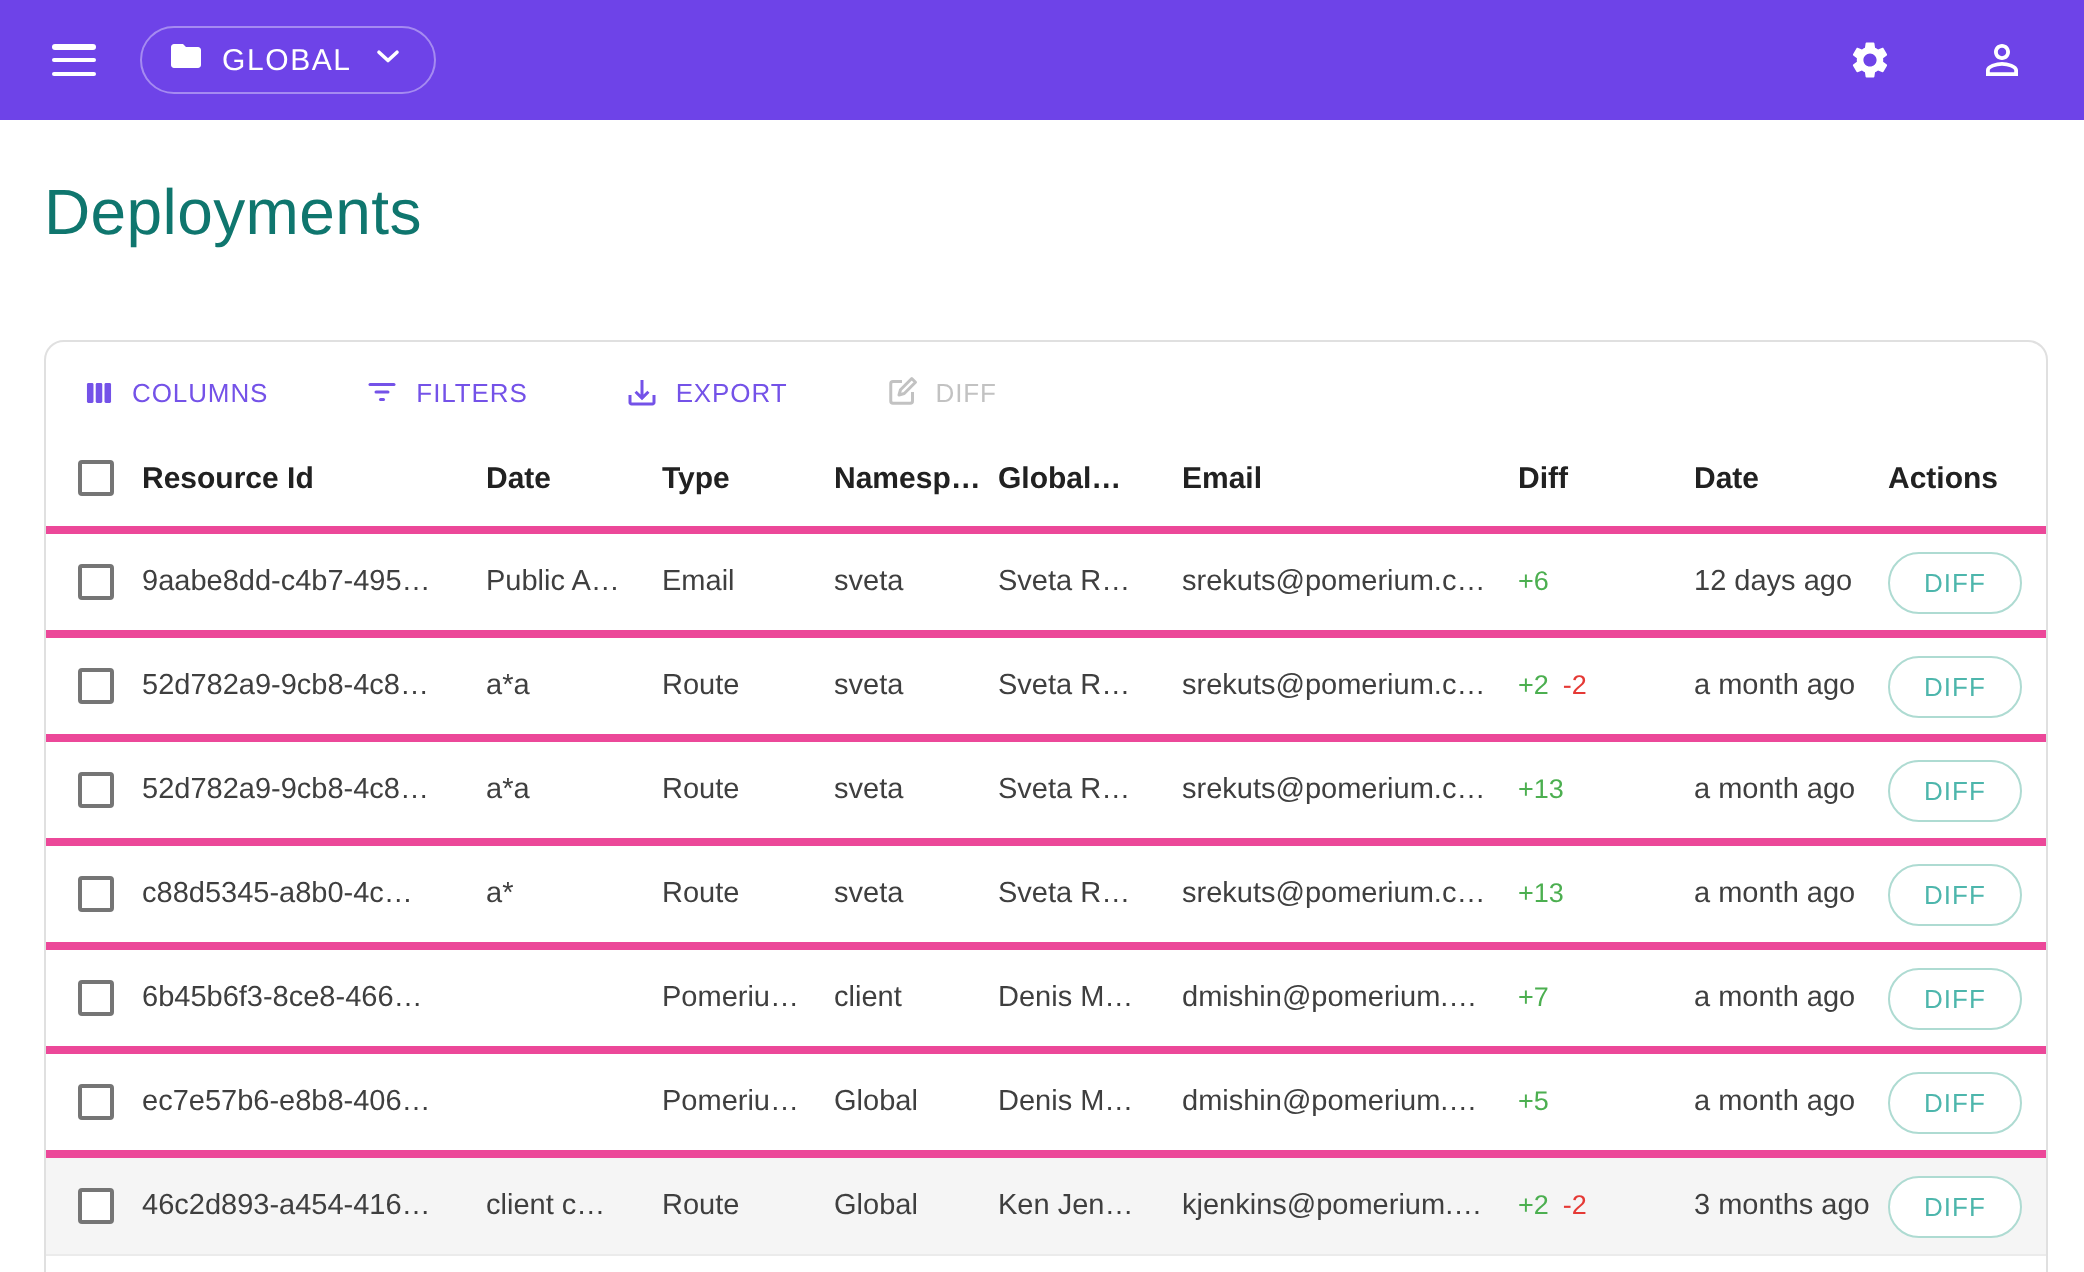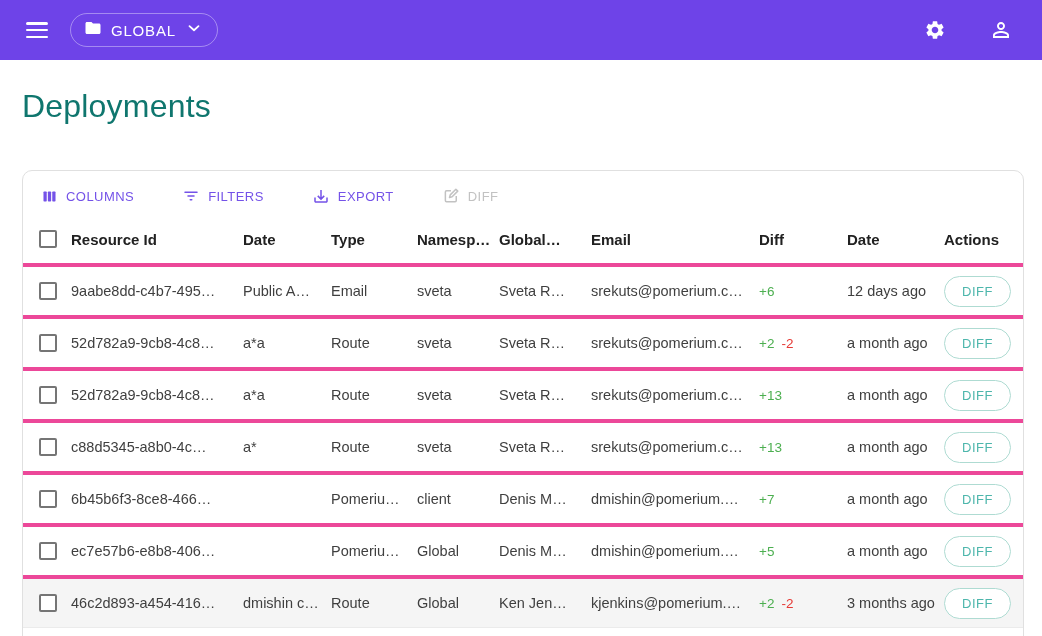--- a/index.html
+++ b/index.html
@@ -239,21 +239,21 @@
           <div class="cell">dmishin@pomerium.…</div>
           <div class="cell"><span class="diff-add">+5</span></div>
           <div class="cell">a month ago</div>
           <div class="cell"><button class="action-btn">DIFF</button></div>
         </div>
         <div class="trow hl">
           <div class="cell cb-cell">
             <div class="checkbox"></div>
           </div>
           <div class="cell">46c2d893-a454-416…</div>
-          <div class="cell">dmishin c…</div>
+          <div class="cell">client c…</div>
           <div class="cell">Route</div>
           <div class="cell">Global</div>
           <div class="cell">Ken Jen…</div>
           <div class="cell">kjenkins@pomerium.…</div>
           <div class="cell"><span class="diff-add">+2</span><span class="diff-remove">-2</span></div>
           <div class="cell">3 months ago</div>
           <div class="cell"><button class="action-btn">DIFF</button></div>
         </div>
       </div>
     <div class="footer-strip"></div>

